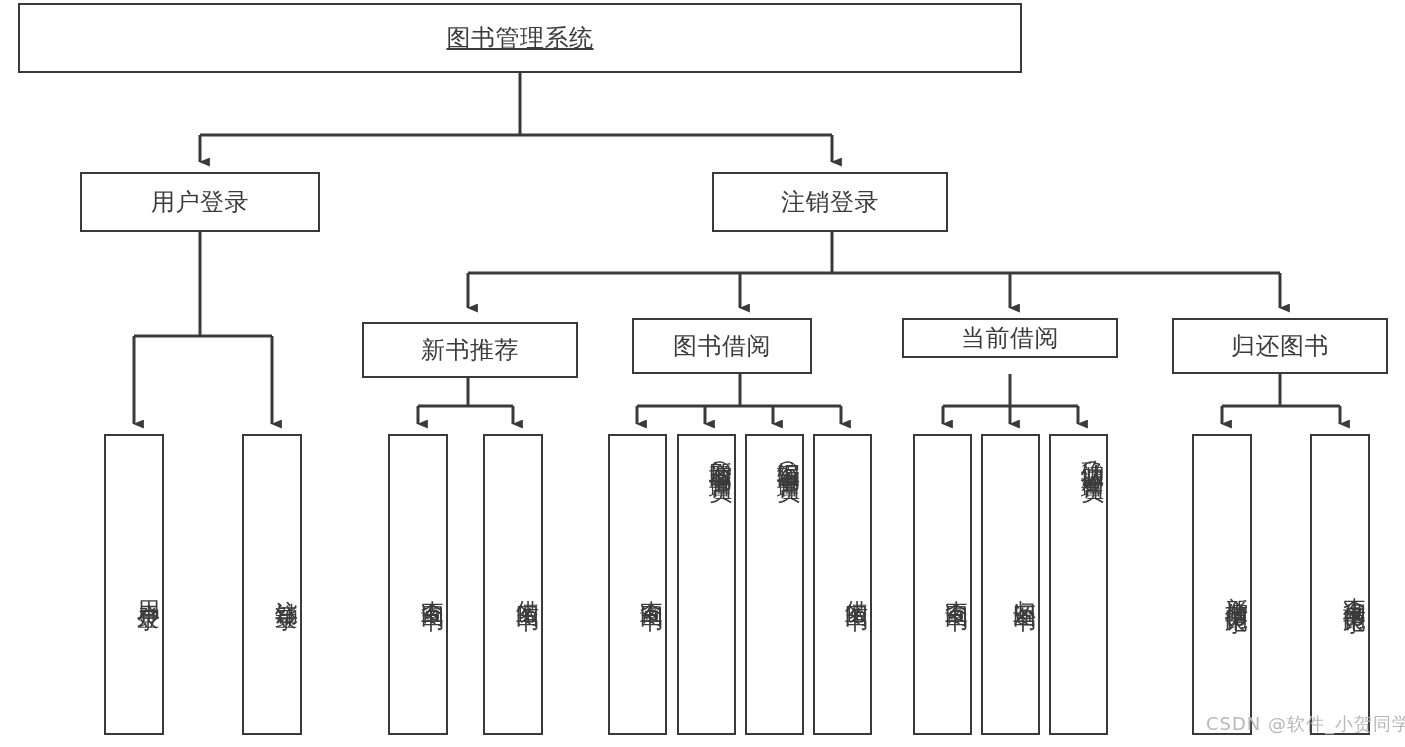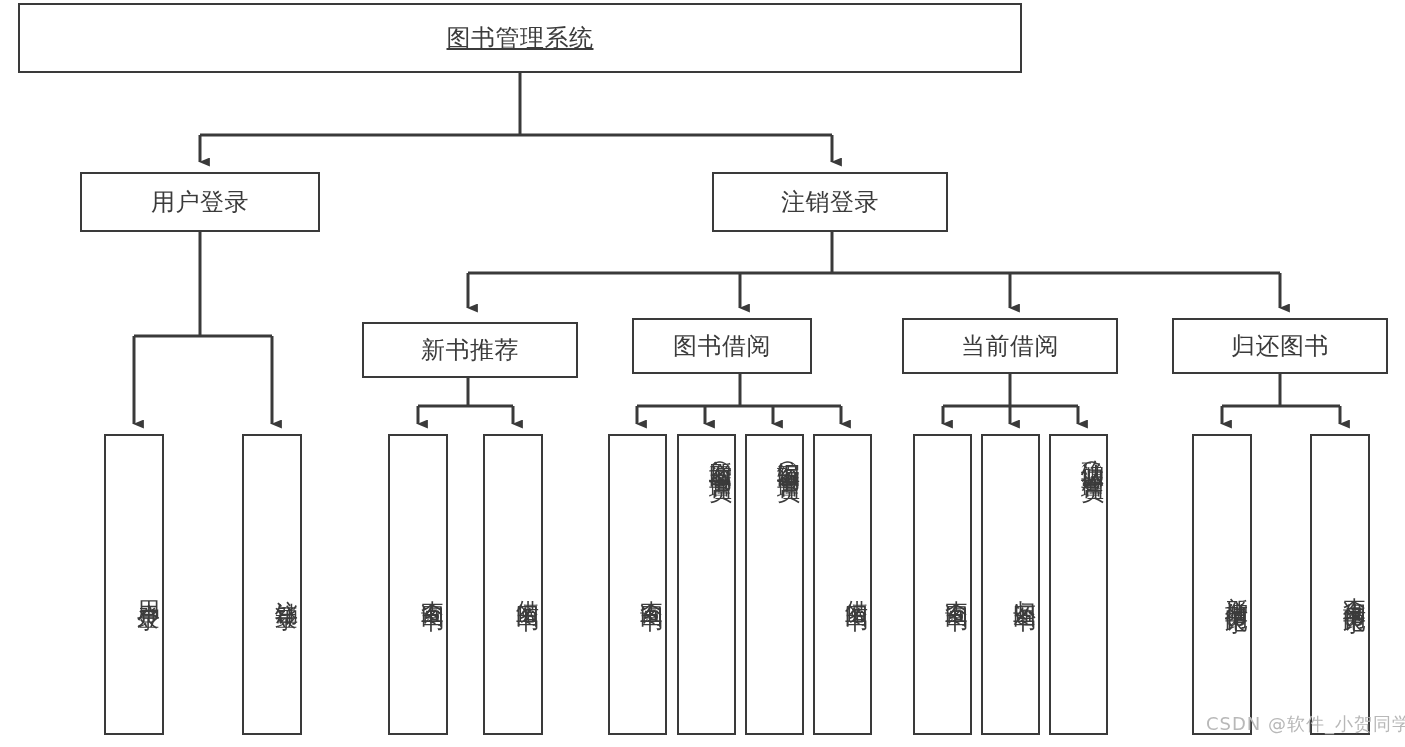--- a/index.html
+++ b/index.html
@@ -118,21 +118,21 @@
     </g>
   </svg>
 
   <div class="node h root" style="left:18px; top:3px; width:1004px; height:70px;text-decoration:underline;">图书管理系统</div>
 
   <div class="node h" style="left:80px; top:172px; width:240px; height:60px;">用户登录</div>
   <div class="node h" style="left:712px; top:172px; width:236px; height:60px;">注销登录</div>
 
   <div class="node h" style="left:362px; top:322px; width:216px; height:56px;">新书推荐</div>
   <div class="node h" style="left:632px; top:318px; width:180px; height:56px;">图书借阅</div>
-  <div class="node h" style="left:902px; top:318px; width:216px; height:56px;">当前借阅</div>
+  <div class="node h" style="left:902px; top:318px; width:216px; height:40px;">当前借阅</div>
   <div class="node h" style="left:1172px; top:318px; width:216px; height:56px;">归还图书</div>
 
   <div class="node v" style="left:104px; top:434px; width:60px; height:301px; justify-content:center;">用户登录</div>
   <div class="node v" style="left:242px; top:434px; width:60px; height:301px; justify-content:center;">注销登录</div>
 
   <div class="node v" style="left:388px; top:434px; width:60px; height:301px; justify-content:center;">查询图书</div>
   <div class="node v" style="left:483px; top:434px; width:60px; height:301px; justify-content:center;">借阅图书</div>
 
   <div class="node v" style="left:608px; top:434px; width:59px; height:301px; justify-content:center;">查询图书</div>
   <div class="node v" style="left:677px; top:434px; width:59px; height:301px; justify-content:flex-start;">新增图书（管理员）</div>

